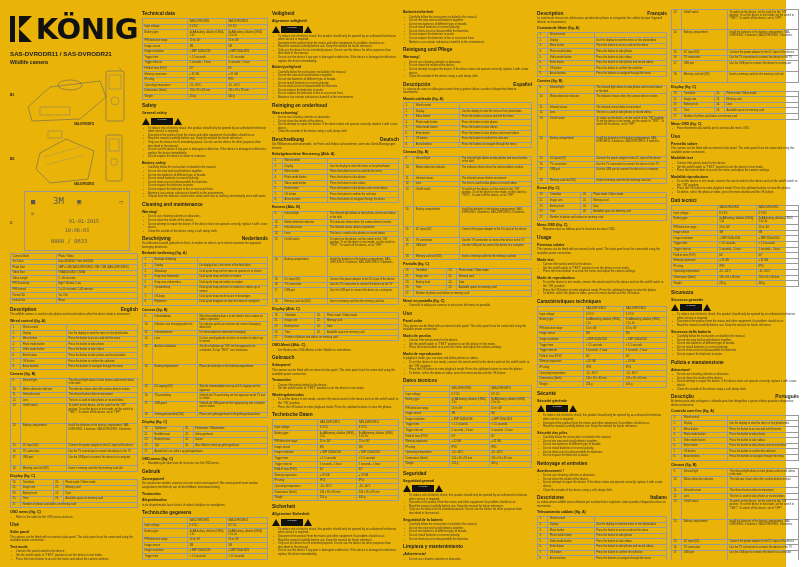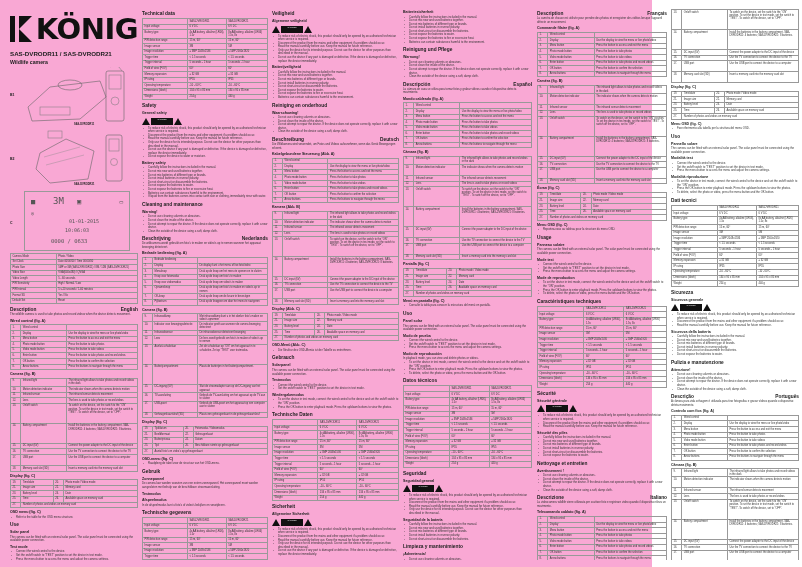--- a/index.html
+++ b/index.html
@@ -1,17 +1,17 @@
 <!DOCTYPE html>
 <html><head>
 <meta charset="utf-8">
 <style>
   html,body{margin:0;padding:0;background:#ffffff;}
   body{width:802px;height:567px;overflow:hidden;position:relative;font-family:"Liberation Sans",sans-serif;color:#222;}
-  .page{position:absolute;top:0;left:0;width:652px;height:567px;background:#f9a8d4;}
+  .page{position:absolute;top:0;left:0;width:786px;height:567px;background:#eab308;}
   .col{position:absolute;top:8px;height:552px;overflow:hidden;}
   .c1{left:10px;width:128px;}
   .c2{left:142px;width:126px;}
   .c3{left:272px;width:127px;}
   .c4{left:403px;width:129px;}
   .c5{left:537px;width:130px;}
   .c6{left:671px;width:128px;}
   .logo{display:flex;align-items:center;gap:4px;margin-top:8px;}
   .logo .k{width:0;height:0;border-top:13px solid #111;border-bottom:13px solid #111;border-right:13px solid transparent;position:relative;}
   .logo .k2{width:5px;height:26px;background:#111;}

